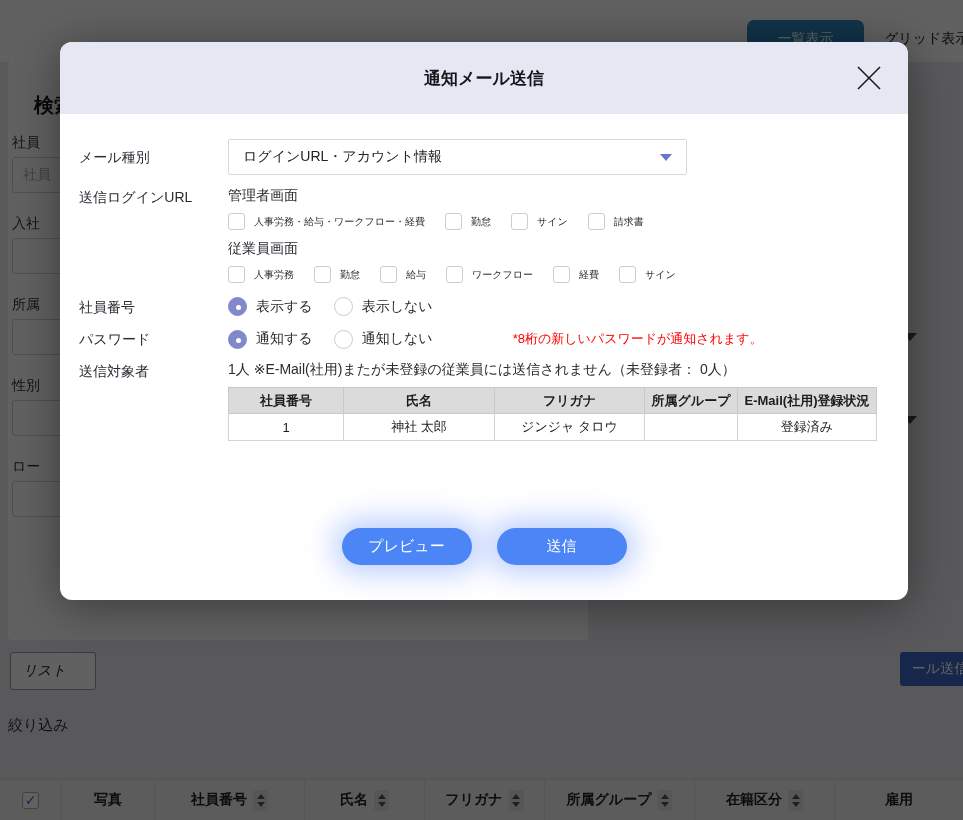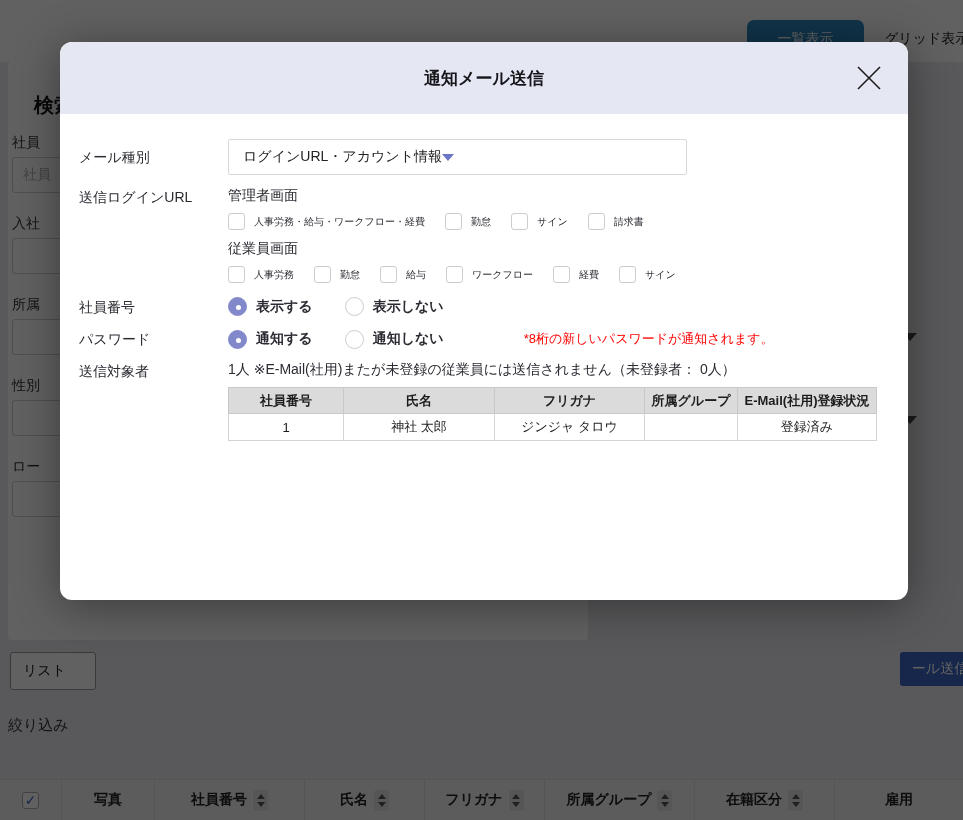--- a/index.html
+++ b/index.html
@@ -19,21 +19,21 @@
   .search-heading { position:absolute; left:26px; top:30px; font-size:20px; font-weight:bold; color:#1a1a1a; }
   .bg-fields { position:absolute; left:4px; top:72px; width:210px; }
   .bg-field-label { font-size:14px; color:#333; line-height:16px; margin-bottom:7px; }
   .bg-input { width:198px; height:36px; border:1px solid #CFCFCF; border-radius:3px; background:#fff;
     display:flex; align-items:center; padding:0 10px; font-size:14px; margin-bottom:22px; }
   .bg-placeholder { color:#AAAAB2; }
   .bg-select-arrow { position:absolute; width:0; height:0; z-index:1;
     border-left:7px solid transparent; border-right:7px solid transparent; border-top:8px solid #444; }
   .bg-listbox { position:absolute; left:10px; top:652px; width:86px; height:38px; z-index:1;
     border:1px solid #999; border-radius:3px; background:#fff; display:flex; align-items:center;
-    padding:0 12px; font-size:14px; color:#222; }
+    padding:0 12px; font-size:14px; color:#222;font-style:italic; }
   .bg-filter { position:absolute; left:8px; top:716px; font-size:15px; color:#333; z-index:1; }
   .bg-sendmail { position:absolute; left:900px; top:652px; width:80px; height:34px; z-index:1;
     background:#3B66C4; color:#fff; border:none; border-radius:3px; font-size:14px;
     display:flex; align-items:center; justify-content:center; }
   .bg-thead { position:absolute; left:0; top:779px; width:963px; height:41px; z-index:1;
     background:#F1F1F1; border-top:1px solid #E0E0E0; display:flex; }
   .bg-cell { height:100%; display:flex; align-items:center; justify-content:center; gap:6px;
     border-right:1px solid #DFDFDF; font-size:14px; font-weight:bold; color:#222; flex:none; }
   .bg-cell:last-child { border-right:none; flex:1; }
   .bg-checkbox { width:17px; height:17px; border:1px solid #AAA; border-radius:3px; background:#fff;
@@ -51,29 +51,29 @@
   .modal-header { height:72px; background:#E5E7F3; position:relative; flex:none;
     display:flex; align-items:center; justify-content:center; }
   .modal-title { font-size:17px; font-weight:bold; color:#15151a; }
   .modal-close { position:absolute; right:24px; top:21px; width:30px; height:30px; cursor:pointer; }
   .modal-body { flex:1; padding:25px 30px 0 19px; }
   .form-row { display:flex; margin-bottom:12px; }
   .row-label { width:149px; flex:none; font-size:14px; color:#2b2b33; line-height:20px; }
   .row-label.pt8 { padding-top:8px; }
   .row-content { flex:1; }
   .select-box { width:459px; height:36px; border:1px solid #D8D8DC; border-radius:2px; background:#fff;
-    display:flex; align-items:center; padding:0 14px; font-size:14px; cursor:pointer; }
+    display:flex; align-items:center; justify-content:space-between; padding:0 14px; font-size:14px; cursor:pointer; }
   .select-arrow { width:0; height:0; border-left:6px solid transparent; border-right:6px solid transparent;
     border-top:7px solid #6B76C6; }
   .row-login { margin-bottom:4px; }
   .group-heading { font-size:14px; line-height:16px; margin-bottom:10px; color:#2b2b33; }
   .cb-row { display:flex; gap:20px; align-items:center; margin-bottom:10px; }
   .cb-item { display:flex; align-items:center; gap:9px; font-size:10px; cursor:pointer; color:#2b2b33; }
   .checkbox { width:17px; height:17px; border:1px solid #CCCCD2; border-radius:3px; background:#fff; flex:none; }
-  .radio-group { display:flex; gap:32px; align-items:center;font-weight:bold; }
+  .radio-group { display:flex; gap:21px; align-items:center; }
   .radio-item { display:flex; align-items:center; gap:9px; font-size:14px; cursor:pointer; color:#2b2b33; }
   .radio { width:19px; height:19px; border-radius:50%; border:1px solid #CCCCD2; background:#fff; position:relative; flex:none; }
   .radio.sel { background:#8189CB; border-color:#8189CB; }
   .radio.sel::after { content:""; position:absolute; left:7px; top:7px; width:5px; height:5px; background:#fff; border-radius:50%; }
   .pw-note { font-size:13px; color:#FF0000; margin-left:80px; align-self:center; }
   .recipients-summary { font-size:14px; color:#2b2b33; margin-bottom:8px; }
   table.recipients { border-collapse:collapse; font-size:13px; }
   table.recipients th { background:#DBDBDB; font-weight:bold; height:26px; padding:0 6px;
     border:1px solid #C9C9C9; color:#1c1c1c; }
   table.recipients td { background:#fff; height:27px; padding:0 6px; text-align:center;
@@ -303,13 +303,17 @@
                 <td></td>
                 <td>登録済み</td>
               </tr>
             </tbody>
           </table>
       </div>
     </div>
 
   </div>
 
+  <div class="modal-footer">
+    <button class="btn-primary">プレビュー</button>
+    <button class="btn-primary">送信</button>
+  </div>
 </div>
 
 </body></html>

